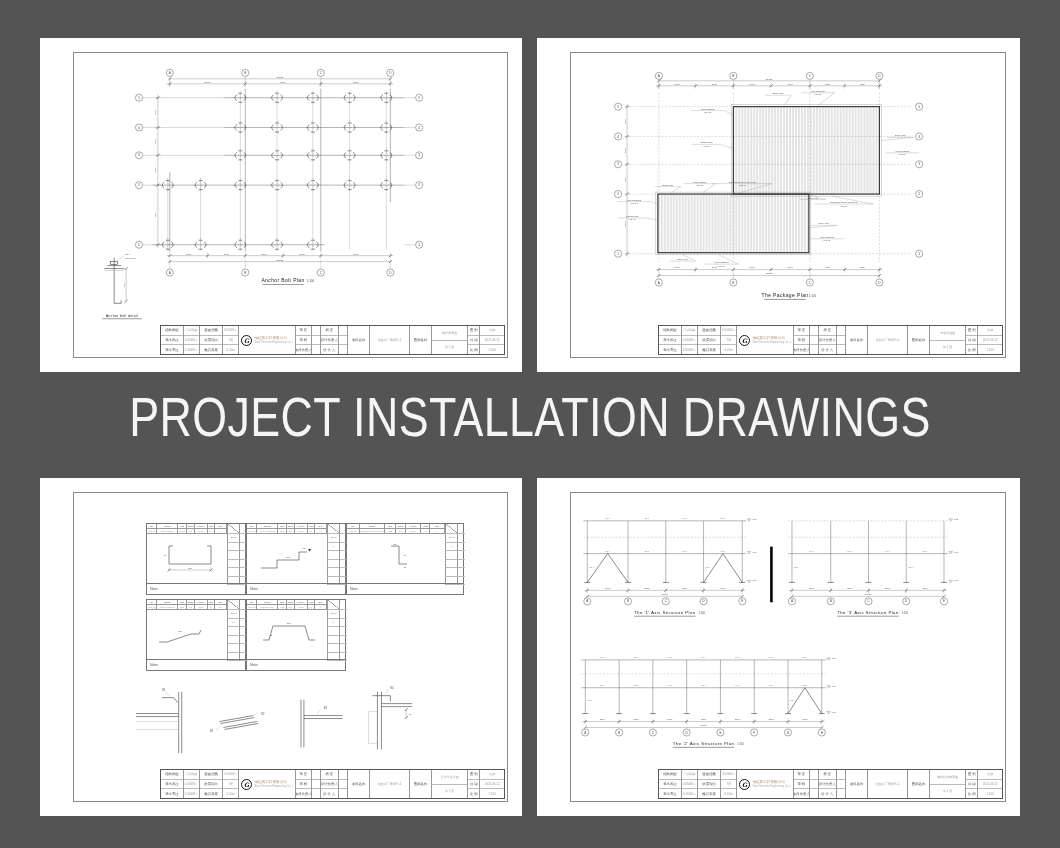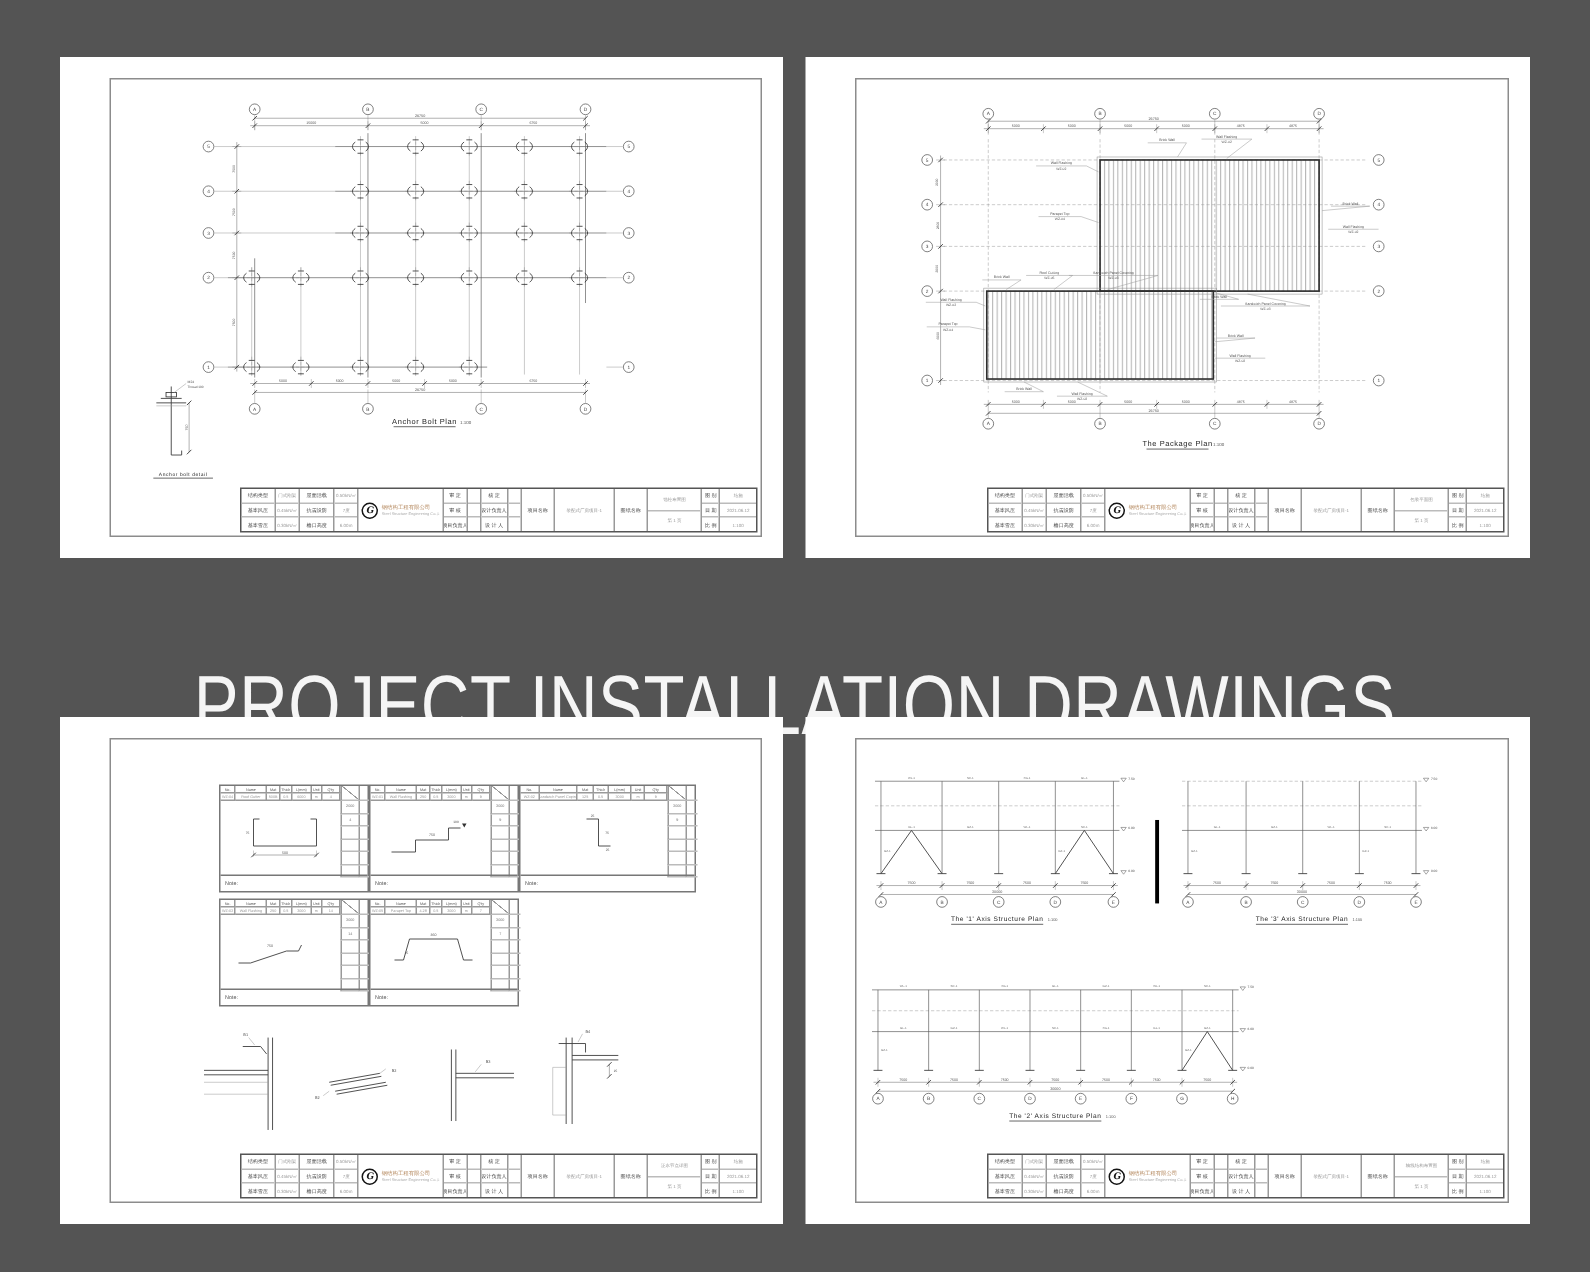--- a/index.html
+++ b/index.html
@@ -4,21 +4,21 @@
 <style>
   html,body{margin:0;padding:0;}
   body{
     width:1060px;height:848px;position:relative;overflow:hidden;
     background:#545454;
     font-family:"Liberation Sans", sans-serif;
   }
   .sheet{position:absolute;background:#ffffff;}
   .inner{position:absolute;left:33px;top:14px;right:14px;bottom:14px;border:1px solid #8c8c8c;}
   svg.art{position:absolute;inset:0;width:100%;height:100%;}
-  .banner{position:absolute;left:0;right:0;top:400px;height:102px;display:flex;align-items:flex-end;justify-content:center;}
+  .banner{position:absolute;left:0;right:0;top:384px;height:102px;display:flex;align-items:flex-start;justify-content:center;}
   .banner-text{color:#f5f5f5;font-size:56px;font-weight:400;white-space:nowrap;transform:scaleX(.8);letter-spacing:.5px;}
 
   
   .ln{stroke:#3d3d3d;stroke-width:.6;fill:none}
   .axis{stroke:#5a5a5a;stroke-width:.45;fill:none}
   .thin{stroke:#9a9a9a;stroke-width:.35;fill:none}
   .dash{stroke:#8d8d8d;stroke-width:.3;stroke-dasharray:2.2 1.4;fill:none}
   .dm{stroke:#6a6a6a;stroke-width:.35;fill:none}
   .ext{stroke:#8a8a8a;stroke-width:.3;fill:none}
   .tk{stroke:#333;stroke-width:.6;fill:none}

